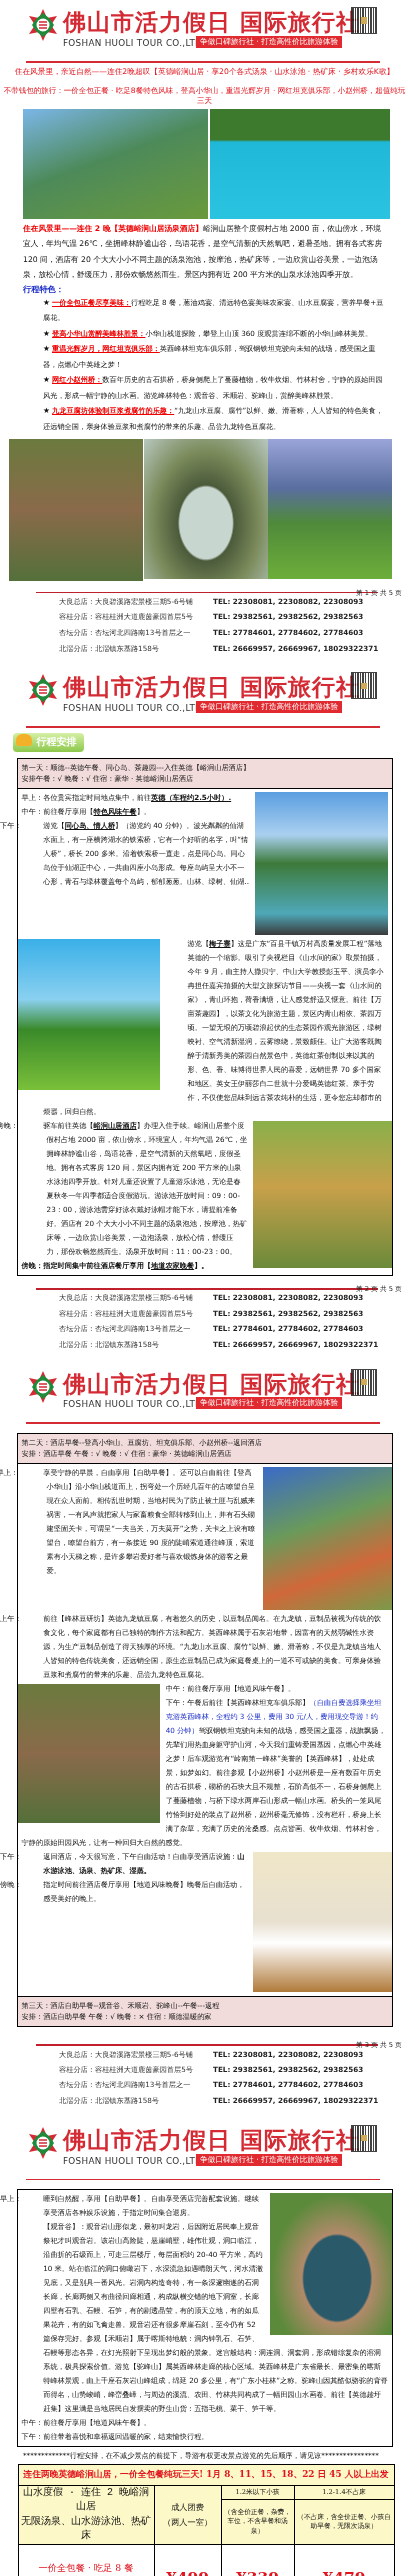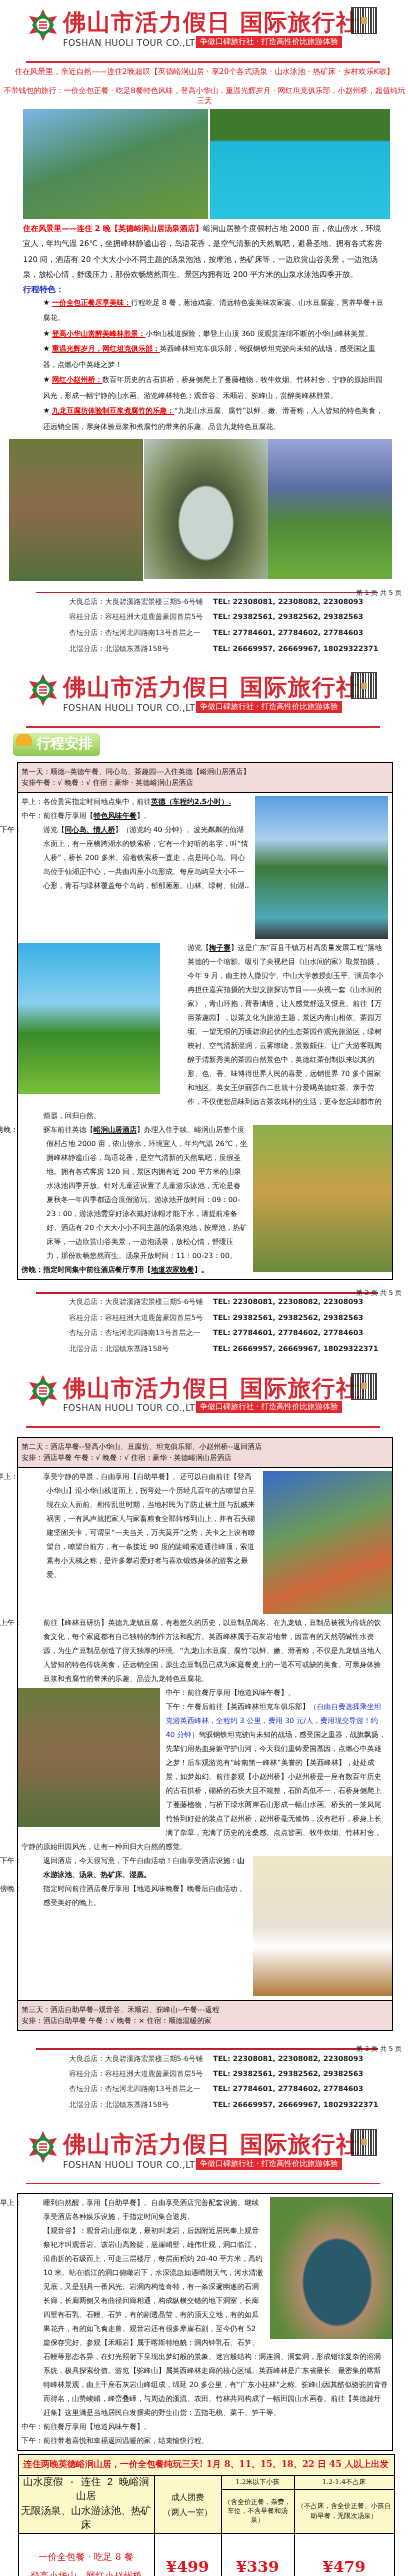--- a/index.html
+++ b/index.html
@@ -12,21 +12,21 @@
   .hdr .en { position: absolute; left: 63px; top: 38px; font-size: 8.8px; color: #333; letter-spacing: 0.3px; }
   .hdr .slogan { position: absolute; left: 196px; top: 36px; background: #e02a30; color: #fff; font-size: 7.7px; padding: 1px 4.1px; white-space: nowrap; }
   .hdr .qr { position: absolute; left: 351px; top: 7.2px; width: 26px; height: 27px; background:
      repeating-linear-gradient(90deg,#222 0 1.5px,#fff 1.5px 2.6px), #fff; opacity:.85; border:1px solid #222; }
   .hdr .qr::after { content:""; position:absolute; left:9.3px; top:9.3px; width:6.2px; height:6.2px; background:#c89c3a; }
   .hdr .rule { position: absolute; left: 26px; right: 29px; top: 61px; height: 1.5px; background: #d42a33; }
   
   .ftr { position: relative; height: 62px; margin-top: 4.1px; }
   .ftr .rule { position: absolute; left: 36px; right: 31px; top: 0; height: 1.5px; background: #c0202c; }
   .ftr .pg { position: absolute; right: 7.2px; top: -3.1px; font-size: 6.7px; color: #222; }
-  .ftr .row { position: absolute; left: 69px; font-size: 7.2px; color: #333; white-space: nowrap; }
+  .ftr .row { position: absolute; left: 59px; font-size: 7.2px; color: #333; white-space: nowrap; }
   .ftr .tel { position: absolute; left: 213px; font-size: 7.2px; font-weight: bold; color: #222; white-space: nowrap; }
   .red { color: #e00; }
   .blue { color: #1a2cc8; }
   .u { text-decoration: underline; }
   .b { font-weight: bold; }
   .topline { text-align: center; color: #e0141e; font-size: 7.7px; margin-top: 5.2px; }
   .topline2 { text-align: center; color: #e0141e; font-size: 7.5px; margin-top: 9.3px; }
   .img { background: linear-gradient(160deg,#7bb6e8 0%,#4d8a5a 45%,#6a9a3c 100%); position: relative; overflow: hidden; }
   .img.pool { background: linear-gradient(180deg,#3e7a2e 0%,#3e7a2e 28%,#1fb8d8 30%,#2ac3e0 100%); }
   .img.tank { background: linear-gradient(180deg,#6b7a3e,#8a6a4a 50%,#54703a); }
@@ -34,21 +34,21 @@
   .img.village { background: linear-gradient(180deg,#9aa4d8 0%,#5a6ea0 35%,#4f8a3a 60%,#6cae3a 100%); }
   .img.lake { background: linear-gradient(180deg,#5a9ee0 0%,#aad0f0 30%,#3d7a3a 50%,#4fa8b8 85%,#3a3a3a 100%); }
   .img.tea { background: linear-gradient(180deg,#3ab0e8 0%,#8ad0f0 40%,#3a8a2a 60%,#7ac03a 100%); }
   .img.gazebo { background: linear-gradient(180deg,#8ab04a,#c8a04a 45%,#6a8a3a 100%); }
   .img.mountain { background: linear-gradient(160deg,#3a6ac8 0%,#6a9a5a 40%,#d0683a 70%,#7a9a4a 100%); }
   .img.room { background: linear-gradient(180deg,#f0e6c8 0%,#e8e0d0 50%,#fff 65%,#b07a3a 100%); }
   .img.hotpool { background: radial-gradient(ellipse at 55% 60%,#2a5a6a 35%,#b08a6a 37%,#5a8a3a 70%); }
   .para { padding: 0 26px 0 23px; font-size: 7.7px; line-height: 15.5px; }
   .feat { padding: 0 20.6px 0 23px; font-size: 7.2px; line-height: 15.5px; margin-left: 20px; }
   .feat .star { font-size: 7.7px; margin-right: 2.1px; }
-  .sec-badge { display: inline-block; background: linear-gradient(180deg,#d6f0a6,#8cc84a); border-radius: 4.1px; color: #fff; font-weight: bold; font-size: 14px; padding: 2.1px 7.2px 2.1px 23px; position: relative; }
+  .sec-badge { display: inline-block; background: linear-gradient(180deg,#d6f0a6,#8cc84a); border-radius: 4.1px; color: #fff; font-weight: bold; font-size: 10px; padding: 2.1px 7.2px 2.1px 23px; position: relative; }
   .sec-badge .car { position: absolute; left: 3.1px; top: 1px; width: 15.5px; height: 11.3px; background: #f3b12a; border-radius: 6.2px 6.2px 3.1px 3.1px; }
   .daybox { margin: 0 16px 0 16.5px; border: 0.5px solid #000; }
   .dayhead { background: #f2dcdb; border-bottom: 0.5px solid #000; padding: 3.1px 4.1px; font-size: 7.2px; line-height: 11.3px; }
   .dayhead .meta { }
   .daybody { padding: 2.1px 4.1px; font-size: 7.2px; line-height: 14px; position: relative; }
   .lbl { display: inline-block; width: 21.6px; }
   .ind { padding-left: 21.6px; }
   .clear { clear: both; }
   table.price { border-collapse: collapse; margin: 3.1px 0 0 17.5px; width: 377px; }
   table.price td { border: 1px solid #000; text-align: center; font-family: "DejaVu Serif", "Liberation Serif", serif; }
@@ -238,20 +238,21 @@
   <div class="daybox" style="margin-top:9.3px;">
     <div class="daybody">
       <div class="img hotpool" style="float:right;width:122px;height:142px;margin:1px -4.1px 2.1px 5.2px;"></div>
       <div style="padding-left:21.6px;text-indent:-21.6px;"><span class="lbl">早上：</span><span>睡到自然醒，享用【自助早餐】。自由享受酒店完善配套设施。继续享受酒店各种娱乐设施，于指定时间集合退房。</span></div>
       <div class="ind"><span>【观音谷】：观音岩山形似龙，最初叫龙岩，后因附近居民奉上观音祭祀才叫观音岩。该岩山高险陡，悬崖峭壁，雄伟壮观，洞口临江，沿曲折的石级而上，可走三层楼厅，每层面积约 20-40 平方米，高约 10 米。站在临江的洞口俯瞰岩下，水深流急如遇晴朗天气，河水清澈见底，又是别具一番风光。岩洞内构造奇特，有一条深邃幽遂的石洞长廊，长廊两侧又有曲径回廊相通，构成纵横交错的地下洞室，长廊四壁有石乳、石幔、石笋，有的剔透晶莹，有的顶天立地，有的如瓜果花卉，有的如飞禽走兽。观音岩还有很多摩崖石刻，至今仍有 52 篇保存完好。参观【禾顺岩】属于喀斯特地貌：洞内钟乳石、石笋、石幔等形态各异，在灯光照射下呈现出梦幻般的景象。迷宫般结构：洞连洞、洞套洞，形成错综复杂的溶洞系统，极具探索价值。游览【驼峰山】属英西峰林走廊的核心区域。英西峰林是广东省最长、最密集的喀斯特峰林景观，由上千座石灰岩山峰组成，绵延 20 多公里，有“广东小桂林”之称。驼峰山因其酷似骆驼的背脊而得名，山势峻峭，峰峦叠嶂，与周边的溪流、农田、竹林共同构成了一幅田园山水画卷。前往【英德趁圩赶集】这里满是当地居民自发摆卖的野生山货：五指毛桃、菜干、笋干等。</span></div>
       <div><span class="lbl">中午：</span><span>前往餐厅享用【地道风味午餐】。</span></div>
       <div><span class="lbl">下午：</span><span>前往带着喜悦和幸福返回温暖的家，结束愉快行程。</span></div>
     </div>
   </div>
 
+  <div style="padding:4.1px 0 0 23px;font-size:7.2px;">*************行程安排，在不减少景点的前提下，导游有权更改景点游览的先后顺序，请见谅****************</div>
 
   <table class="price">
     <tbody>
         <tr style="background:#fdf8c8;">
       <td colspan="4" style="color:#e0141e;font-size:8.8px;font-weight:bold;height:20.6px;">连住两晚英德峪涧山居，一价全包餐纯玩三天! 1月 8、11、15、18、22 日  45 人以上出发</td>
     </tr>
     <tr style="background:#fdf8c8;">
       <td rowspan="2" style="width:136px;font-size:10px;line-height:14.4px;font-family:Liberation Mono, monospace;">
             <div>山水度假 · 连住 2 晚峪涧山居</div>
             <div>无限汤泉、山水游泳池、热矿床</div>

